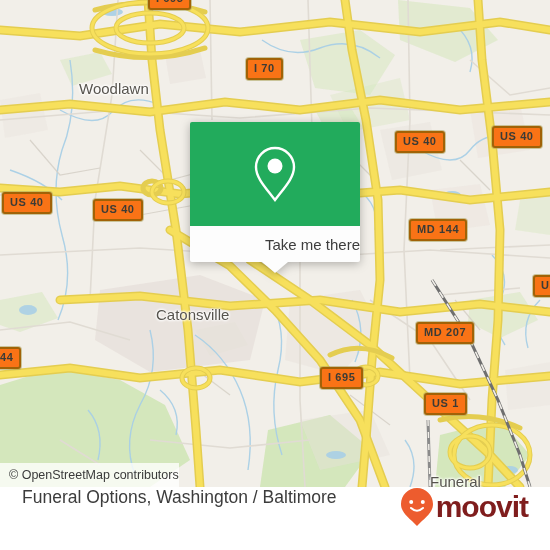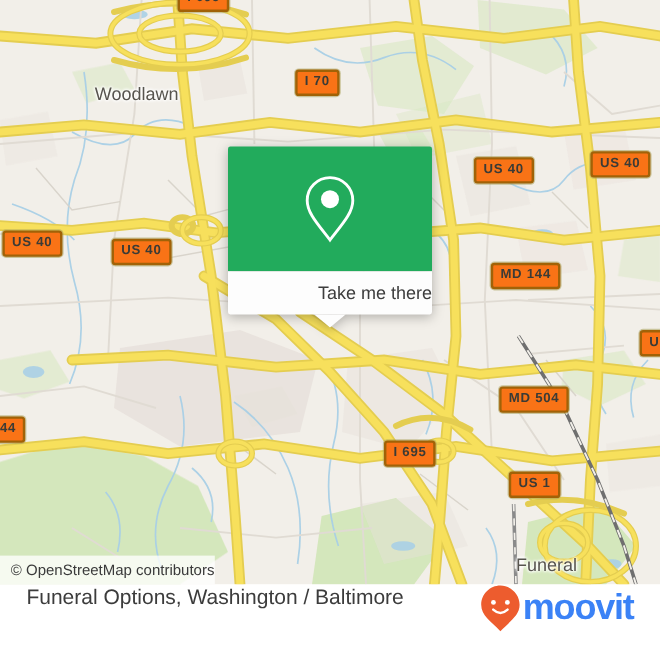--- a/index.html
+++ b/index.html
@@ -14,21 +14,21 @@
   #map svg{position:absolute;left:0;top:0;}
 
   
   .shield{position:absolute;background:#f97316;border:2px solid #a16207;
           border-radius:3px;color:#3b3b36;font-size:11px;font-weight:bold;
           letter-spacing:.6px;line-height:1;padding:3px 6px 4px 6px;
           white-space:nowrap;box-shadow:0 0 0 1px rgba(170,160,90,.55);}
 
   
   .place{position:absolute;color:#57544e;font-size:15px;white-space:nowrap;
-         text-shadow:0 0 3px #fff,0 0 3px #fff,0 0 3px #fff,0 0 2px #fff;}
+         text-shadow:0 0 3px #fff,0 0 3px #fff,0 0 3px #fff,0 0 2px #fff;margin-top:10px;}
 
   
   #attrib{position:absolute;left:0;bottom:0;background:rgba(255,255,255,.78);
           color:#3a3a3a;font-size:12.5px;padding:5px 0 5px 9px;white-space:nowrap;}
 
   
   #card{position:absolute;left:190px;top:122px;width:170px;height:140px;
         filter:drop-shadow(0 2px 5px rgba(0,0,0,.28));}
   #card-head{height:104px;background:#22ab5c;border-radius:2px 2px 0 0;
              display:flex;align-items:center;justify-content:center;}
@@ -38,21 +38,21 @@
   #card-tail{position:absolute;left:50%;transform:translateX(-50%);top:140px;
              width:0;height:0;border-left:13px solid transparent;
              border-right:13px solid transparent;border-top:11px solid #fdfdfd;}
 
   
   #footer{position:absolute;left:0;top:487px;width:550px;height:63px;
           background:#ffffff;display:flex;align-items:flex-start;
           justify-content:space-between;padding:0 22px 0 22px;box-sizing:border-box;}
   #footer-title{color:#3c3c3c;font-size:17.5px;white-space:nowrap;}
   #logo{display:flex;align-items:center;gap:2px;}
-  #logo-word{color:#3b82f6;font-size:30px;font-weight:bold;letter-spacing:-1px;
+  #logo-word{color:#7f1d1d;font-size:30px;font-weight:bold;letter-spacing:-1px;
              line-height:1;}
 </style>
 </head>
 <body>
 
 <div id="app">
 
   <div id="map">
 
     <svg width="550" height="487" viewBox="0 0 550 487">
@@ -203,30 +203,31 @@
         <g>
           <path d="M432 280 L470 340 L498 400 L520 455 L530 487" stroke="#6f6f6f" stroke-width="3" fill="none"></path>
           <path d="M432 280 L470 340 L498 400 L520 455 L530 487" stroke="#f2efe9" stroke-width="1.6" stroke-dasharray="7 7" fill="none"></path>
           <path d="M428 420 L430 487" stroke="#8a8a8a" stroke-width="3" fill="none"></path>
           <path d="M428 420 L430 487" stroke="#f2efe9" stroke-width="1.4" stroke-dasharray="6 6" fill="none"></path>
         </g>
       </g>
     </svg>
 
     <div class="place" style="left:79px;top:70px">Woodlawn</div>
+    <div class="place" style="left:156px;top:296px">Catonsville</div>
     <div class="place" style="left:430px;top:463px">Funeral</div>
 
     <div class="shield" style="left:246px;top:58px">I 70</div>
     <div class="shield" style="left:395px;top:131px">US 40</div>
     <div class="shield" style="left:492px;top:126px">US 40</div>
     <div class="shield" style="left:2px;top:192px">US 40</div>
     <div class="shield" style="left:93px;top:199px">US 40</div>
     <div class="shield" style="left:409px;top:219px">MD 144</div>
     <div class="shield" style="left:533px;top:275px">US</div>
-    <div class="shield" style="left:416px;top:322px">MD 504</div>
+    <div class="shield" style="left:416px;top:322px">MD 207</div>
     <div class="shield" style="left:-8px;top:347px">44</div>
     <div class="shield" style="left:320px;top:367px">I 695</div>
     <div class="shield" style="left:424px;top:393px">US 1</div>
     <div class="shield" style="left:148px;top:-12px">I 695</div>
 
     <div id="attrib">© OpenStreetMap contributors</div>
   </div>
 
   <div id="card">
     <div id="card-head">

